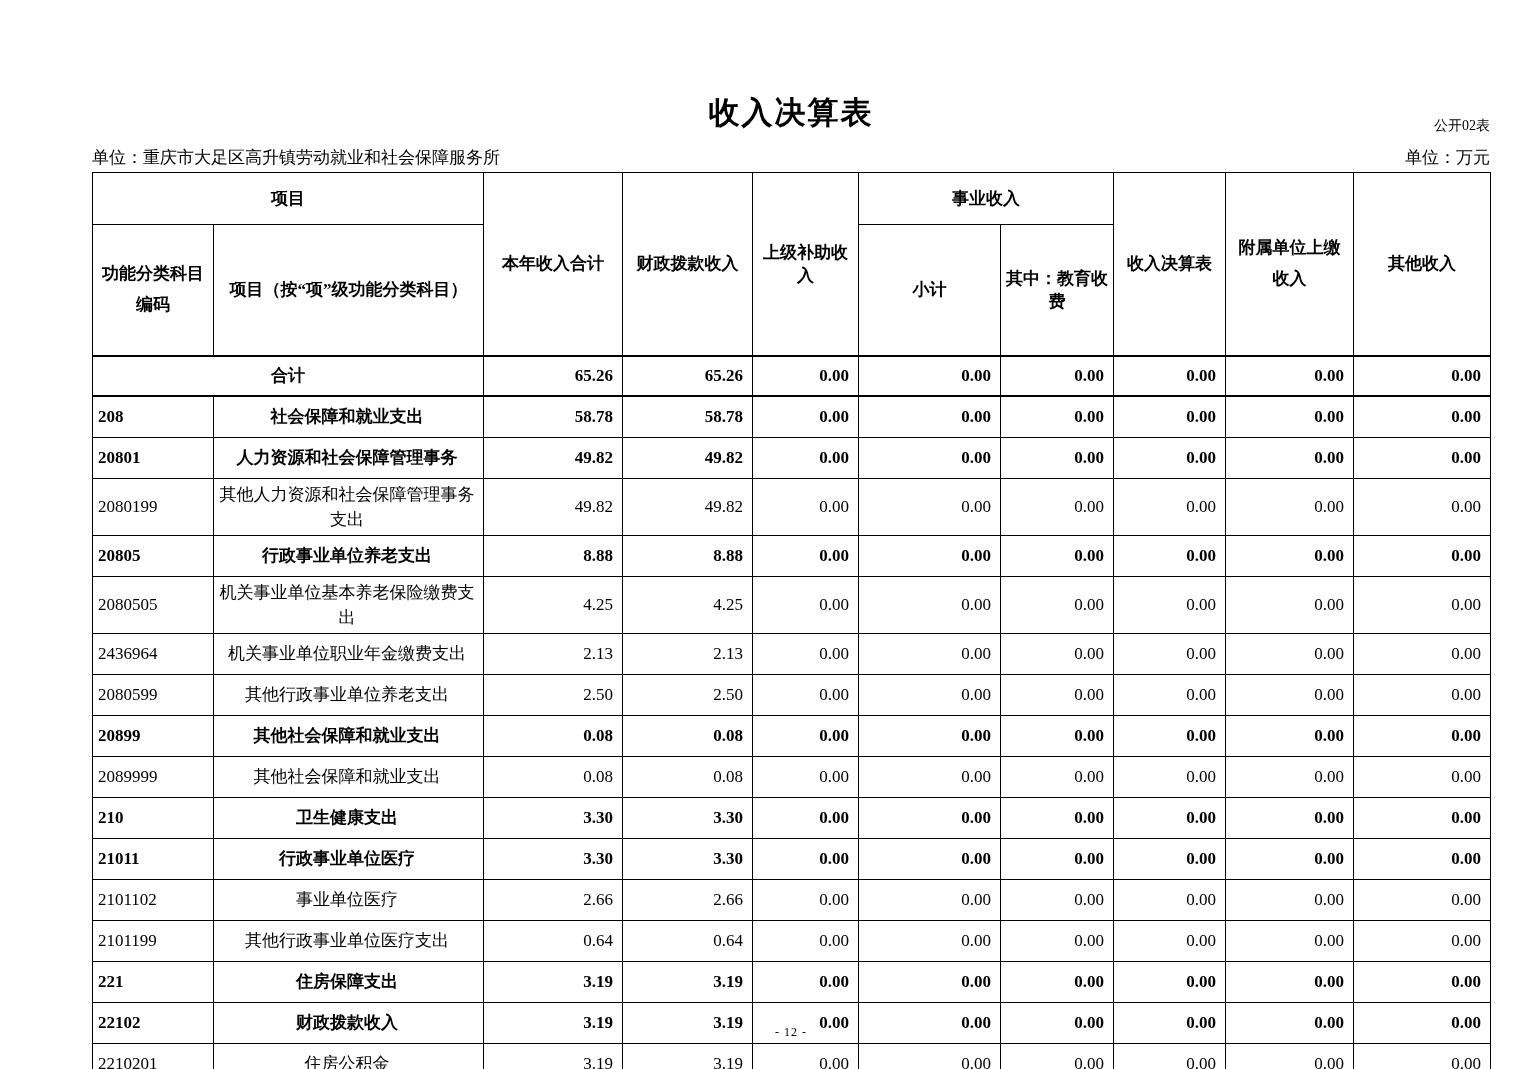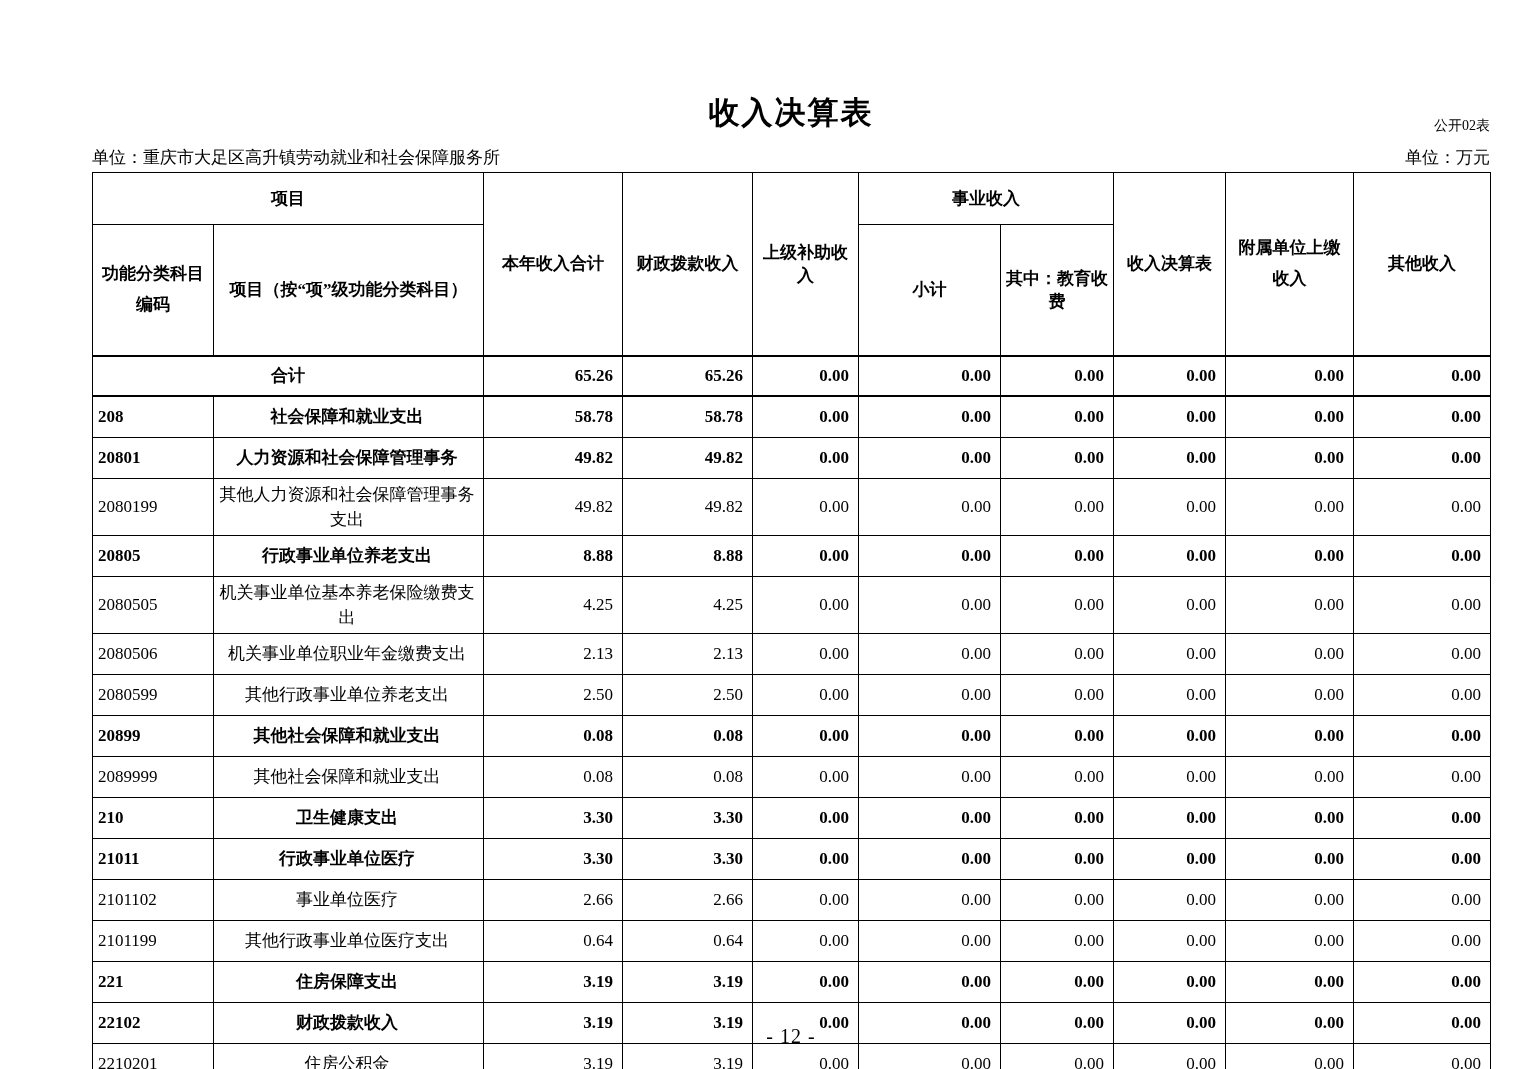--- a/index.html
+++ b/index.html
@@ -38,21 +38,21 @@
   tbody td { height:34px; padding:2px; }
   td.code { text-align:left; padding-left:5px; }
   td.item { text-align:center; padding:3px 8px 3px 5px; line-height:25px; }
   td.num  { text-align:right; padding-right:9px; }
   td.merged { text-align:center; }
   tr.bold td { font-weight:bold; }
   tr.total-row td { border-bottom:2px solid #000;margin-left:20px; }
 
   .footer {
     position:absolute; top:1025px; left:92px; width:1398px;
-    text-align:center; font-size:20px; letter-spacing:1px;
+    text-align:center; font-size:12px; letter-spacing:1px;
   }
 </style>
 </head>
 <body>
 
 <div class="page">
 
   <div class="title">收入决算表</div>
 
   <div class="meta-code">公开02表</div>
@@ -161,21 +161,21 @@
           <td class="num">4.25</td>
           <td class="num">4.25</td>
           <td class="num">0.00</td>
           <td class="num">0.00</td>
           <td class="num">0.00</td>
           <td class="num">0.00</td>
           <td class="num">0.00</td>
           <td class="num">0.00</td>
         </tr>
         <tr>
-          <td class="code">2080506</td>
+          <td class="code">2436964</td>
           <td class="item">机关事业单位职业年金缴费支出</td>
           <td class="num">2.13</td>
           <td class="num">2.13</td>
           <td class="num">0.00</td>
           <td class="num">0.00</td>
           <td class="num">0.00</td>
           <td class="num">0.00</td>
           <td class="num">0.00</td>
           <td class="num">0.00</td>
         </tr>

